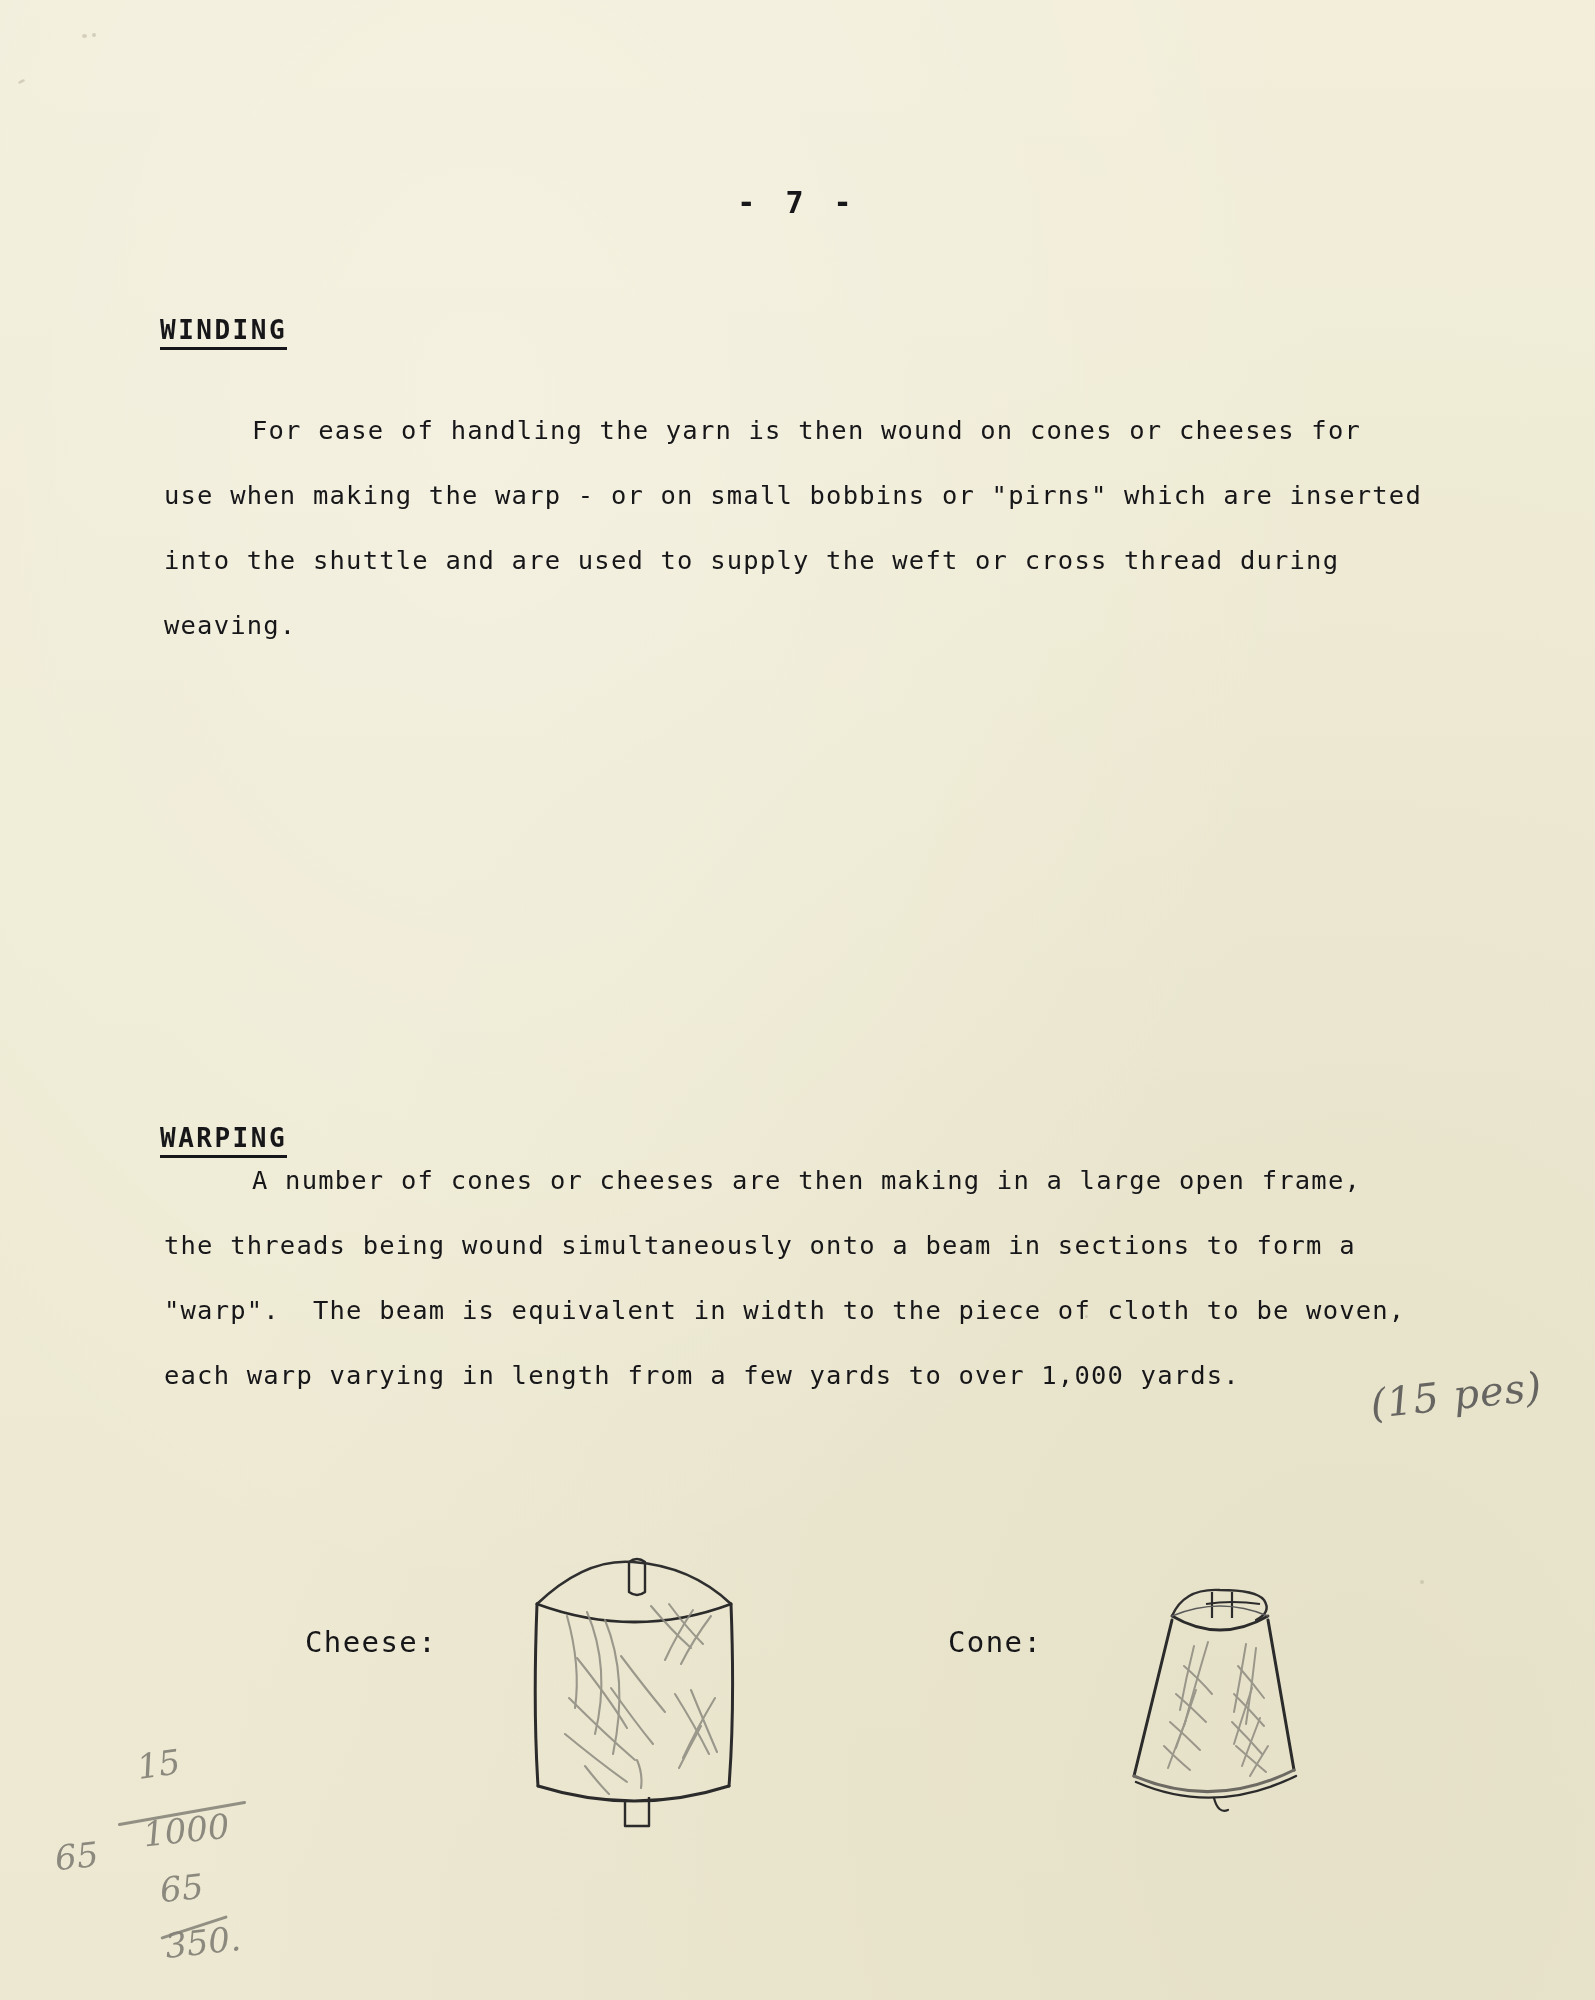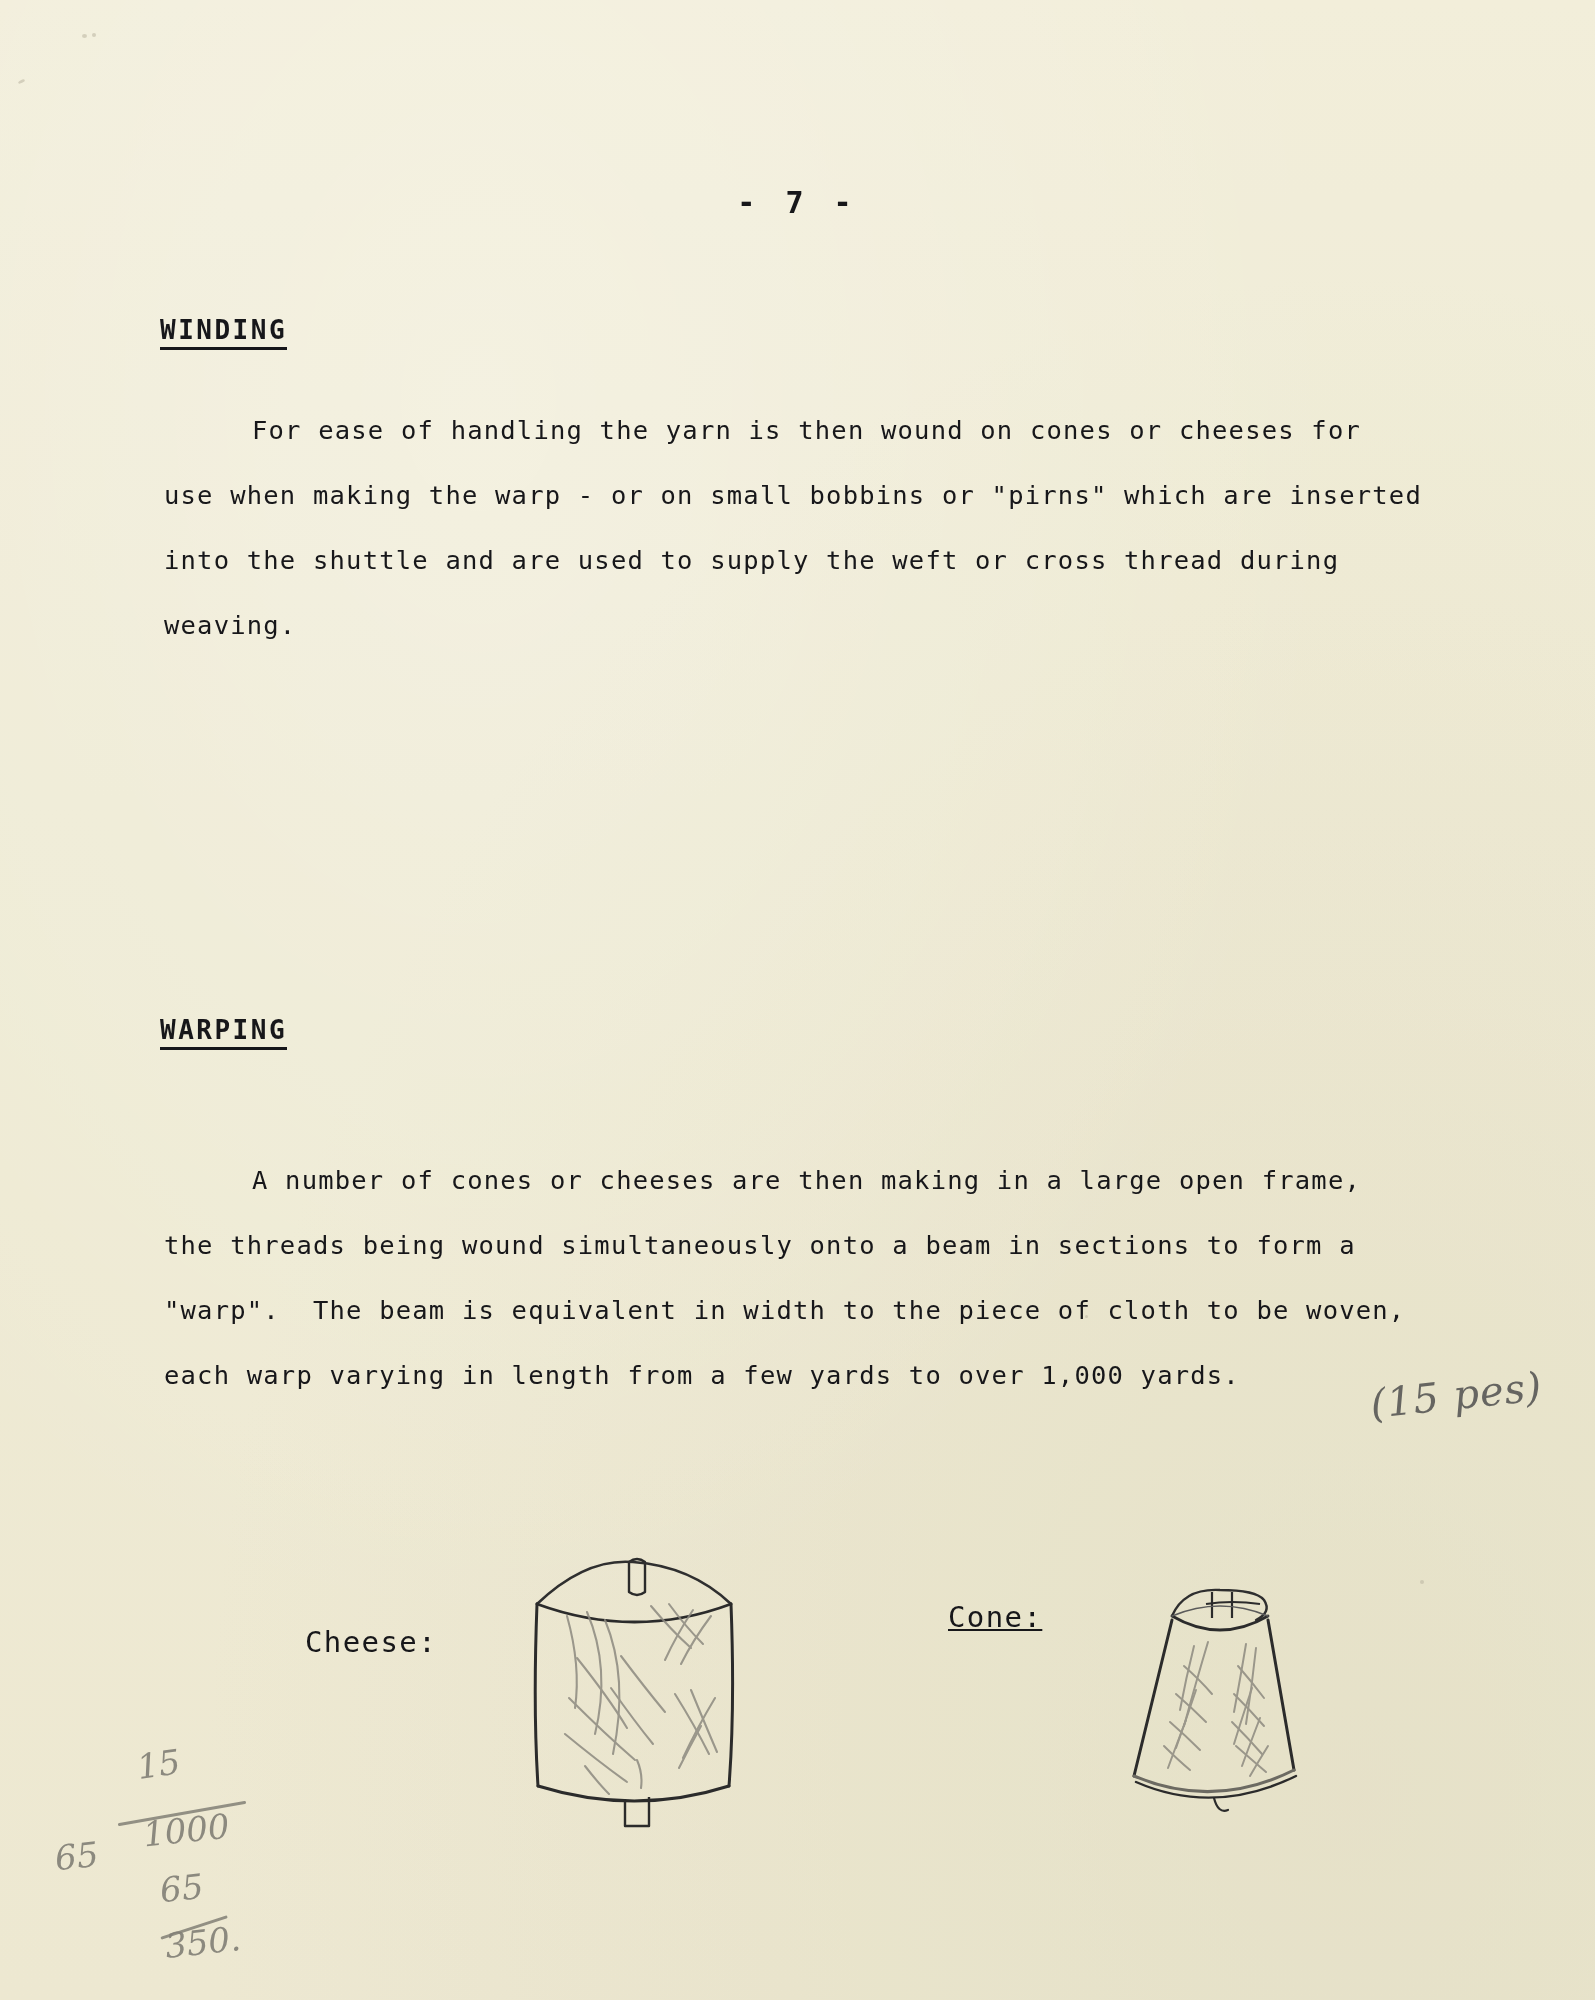--- a/index.html
+++ b/index.html
@@ -50,21 +50,21 @@
     position: absolute;
     left: 160px;
     font-size: 26px;
     letter-spacing: 2.5px;
     font-weight: 600;
     border-bottom: 3px solid #16161a;
     padding-bottom: 2px;
     line-height: 1.1;
   }
   #winding-heading { top: 316px; }
-  #warping-heading { top: 1016px; }
+  #warping-heading { top: 1124px; }
 
   .para {
     position: absolute;
     left: 164px;
     width: 1260px;
     font-size: 25.5px;
     letter-spacing: 1.2px;
     line-height: 65px;
     white-space: pre-wrap;
   }
@@ -79,21 +79,21 @@
     left: 0;
     width: 100%;
     height: 290px;
   }
   .fig-label {
     position: absolute;
     font-size: 29px;
     letter-spacing: 1.4px;
   }
   #cheese-label { left: 305px; top: 845px; }
-  #cone-label   { left: 948px; top: 820px; text-decoration: underline; }
+  #cone-label   { left: 948px; top: 845px; }
 
   .fig-svg { position: absolute; }
   #cheese-figure { left: 525px; top: 768px; }
   #cone-figure   { left: 1128px; top: 790px; }
 
   
   .handwritten {
     position: absolute;
     font-family: "DejaVu Serif", "Liberation Serif", serif;
     font-style: italic;

